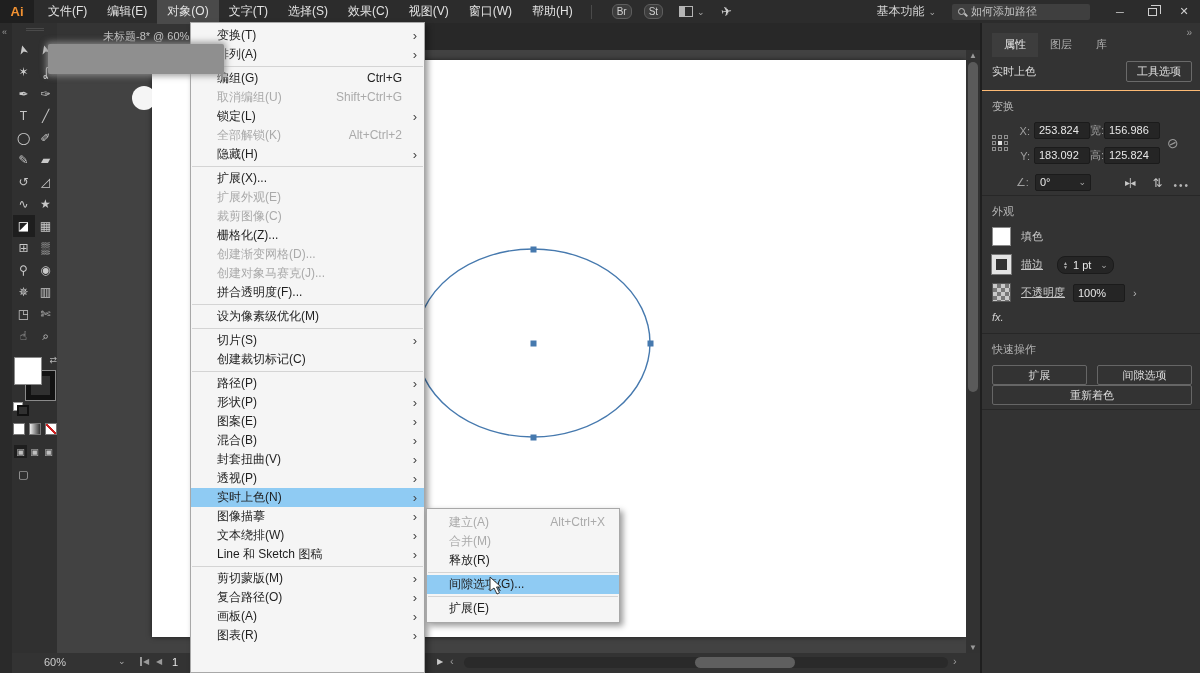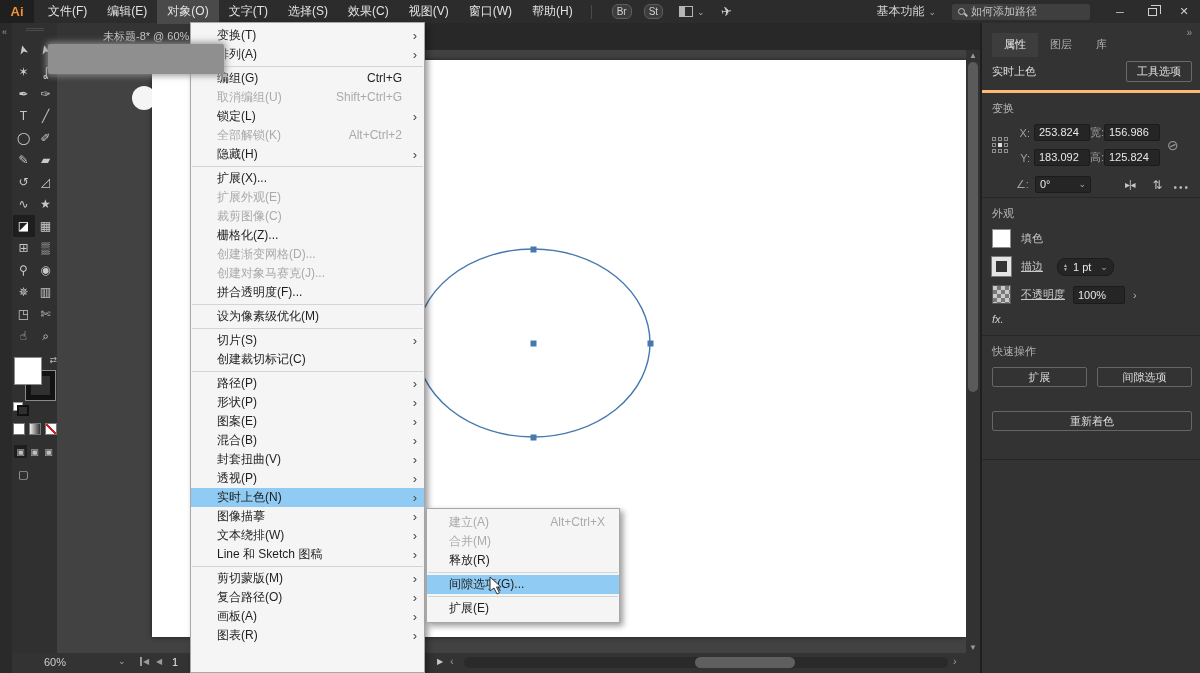--- a/index.html
+++ b/index.html
@@ -106,21 +106,21 @@
   .mi-arrow { position:absolute; right:7px; top:0; font-size:13px; color:#444; }
   .menu-sep { height:1px; background:#d4d4d4; margin:2px 1px; }
 
   
   #properties-panel { position:absolute; left:982px; top:23px; width:218px; height:650px;
     background:#333333; z-index:6; font-size:11px; }
   #panel-collapse { position:absolute; right:8px; top:4px; color:#9a9a9a; font-size:10px; }
   #panel-tabs { display:flex; padding:10px 0 0 10px; height:34px; }
   .panel-tab { padding:4px 12px; color:#b0b0b0; }
   .panel-tab.active { background:#3d3d3d; color:#efefef; }
-  #context-row { display:flex; align-items:center; padding:4px 8px 8px 10px; border-bottom:3px solid #fdba74; }
+  #context-row { display:flex; align-items:center; padding:4px 8px 8px 10px; border-bottom:1px solid #fdba74; }
   #context-title { color:#dcdcdc; }
   #tool-options-btn { margin-left:auto; border:1px solid #6a6a6a; border-radius:2px; padding:2px 10px; color:#e0e0e0; }
   .section { padding:8px 8px 4px 10px; border-bottom:1px solid #272727; position:relative; }
   .section-title { color:#b5b5b5; margin-bottom:8px; }
   .tf-grid { display:grid; grid-template-columns:24px 18px 56px 14px 56px 26px; align-items:center;
     row-gap:8px; }
   #ref-locator { display:grid; grid-template-columns:repeat(3,4px); grid-template-rows:repeat(3,4px);
     gap:2px; grid-row:span 2; }
   .ref-dot { width:4px; height:4px; border:1px solid #8f8f8f; }
   .ref-dot.center { background:#e0e0e0; border-color:#e0e0e0; }
@@ -147,21 +147,21 @@
     background-size:8px 8px; background-position:0 0,4px 4px; border:1px solid #555; }
   .ap-label { margin-left:10px; color:#c9c9c9; }
   .ap-label.link { text-decoration:underline; }
   #stroke-stepper { margin-left:14px; background:#252525; border:1px solid #1b1b1b; border-radius:8px;
     display:flex; align-items:center; height:18px; padding:0 5px; color:#e8e8e8; gap:5px; }
   .stepper-arrows { display:flex; flex-direction:column; font-size:5px; color:#b0b0b0; line-height:4px; }
   #opacity-field { margin-left:8px; background:#252525; border:1px solid #1b1b1b; border-radius:2px;
     width:52px; height:18px; line-height:16px; padding:0 4px; color:#e8e8e8; }
   #opacity-more { margin-left:8px; color:#b5b5b5; }
   #fx-label { color:#cfcfcf; font-style:italic; margin:2px 0 6px 0; }
-  .qa-row { display:flex; gap:10px; margin-bottom:24px; }
+  .qa-row { display:flex; gap:10px; margin-bottom:0; }
   .qa-btn { flex:1; border:1px solid #666; border-radius:2px; height:20px; line-height:18px;
     text-align:center; color:#dddddd; }
 
   
   #blur-box { position:absolute; left:48px; top:44px; width:176px; height:30px; background:#8f8f8f;
     box-shadow:0 0 6px 2px rgba(143,143,143,.85); border-radius:2px; z-index:65; }
   #cursor { position:absolute; left:489px; top:576px; z-index:70; }
   #dock-gap { position:absolute; left:980px; top:23px; width:2px; height:650px; background:#1f1f1f; z-index:7; }
 </style>
 </head>

